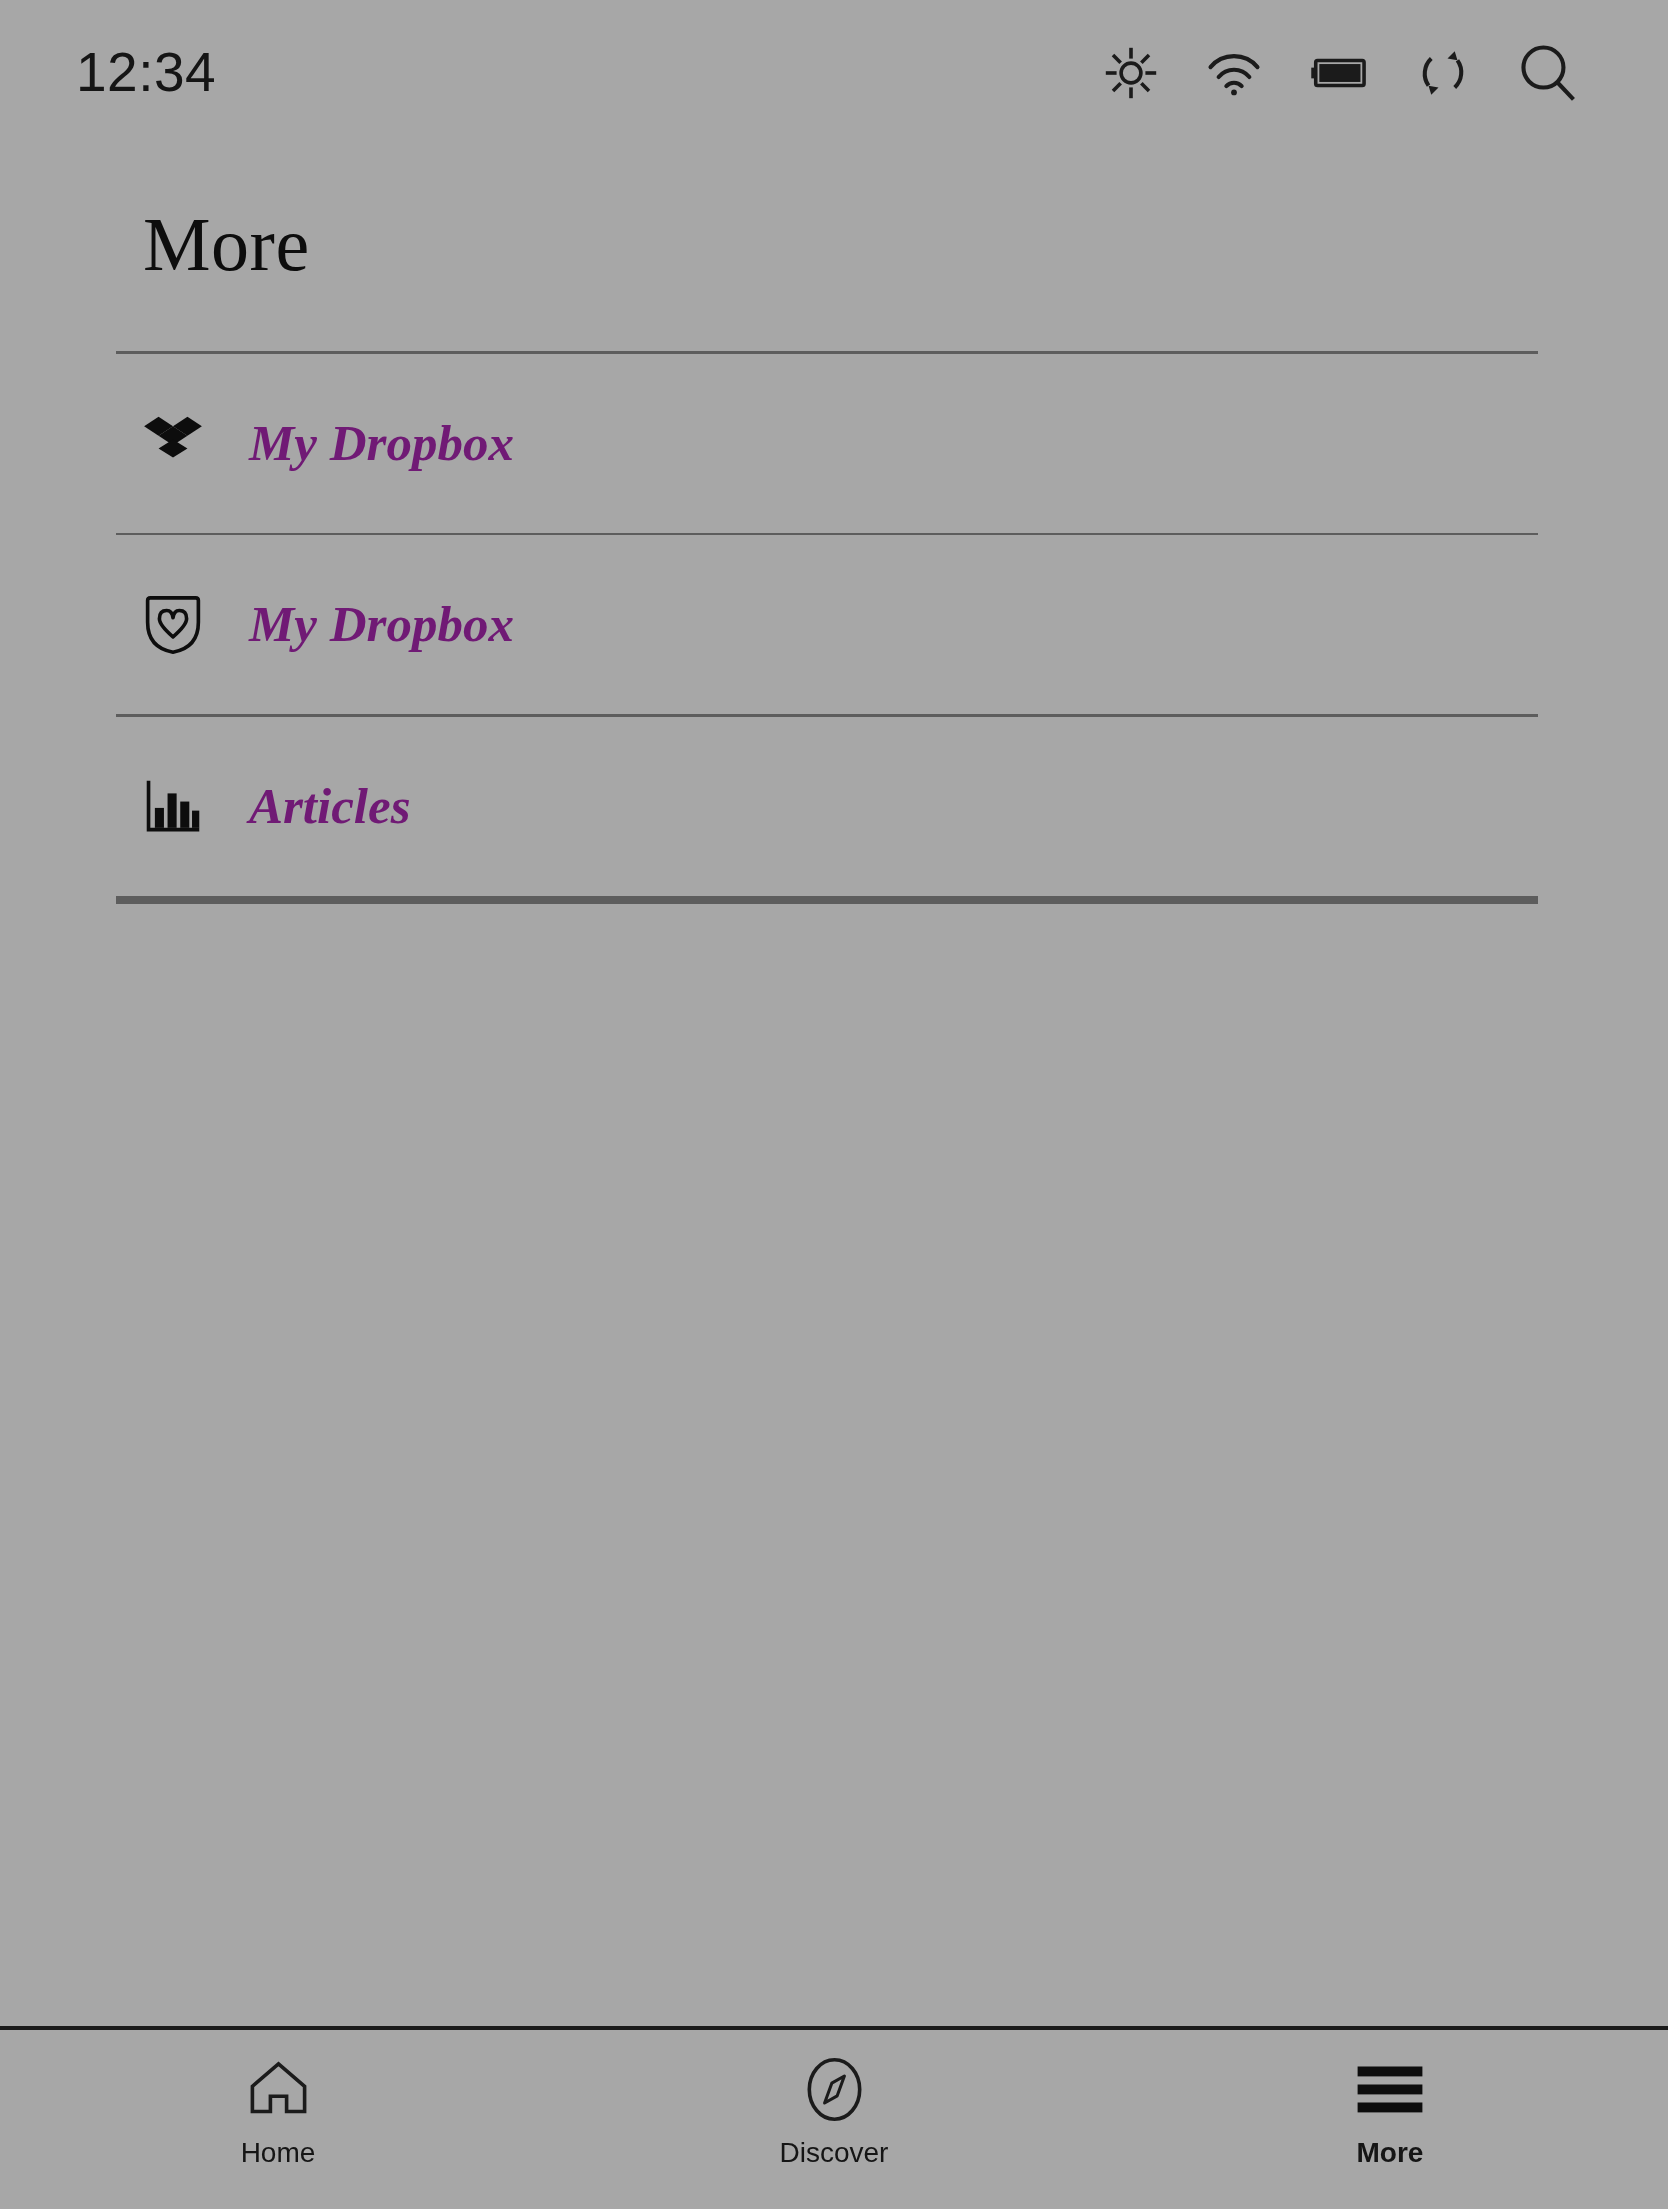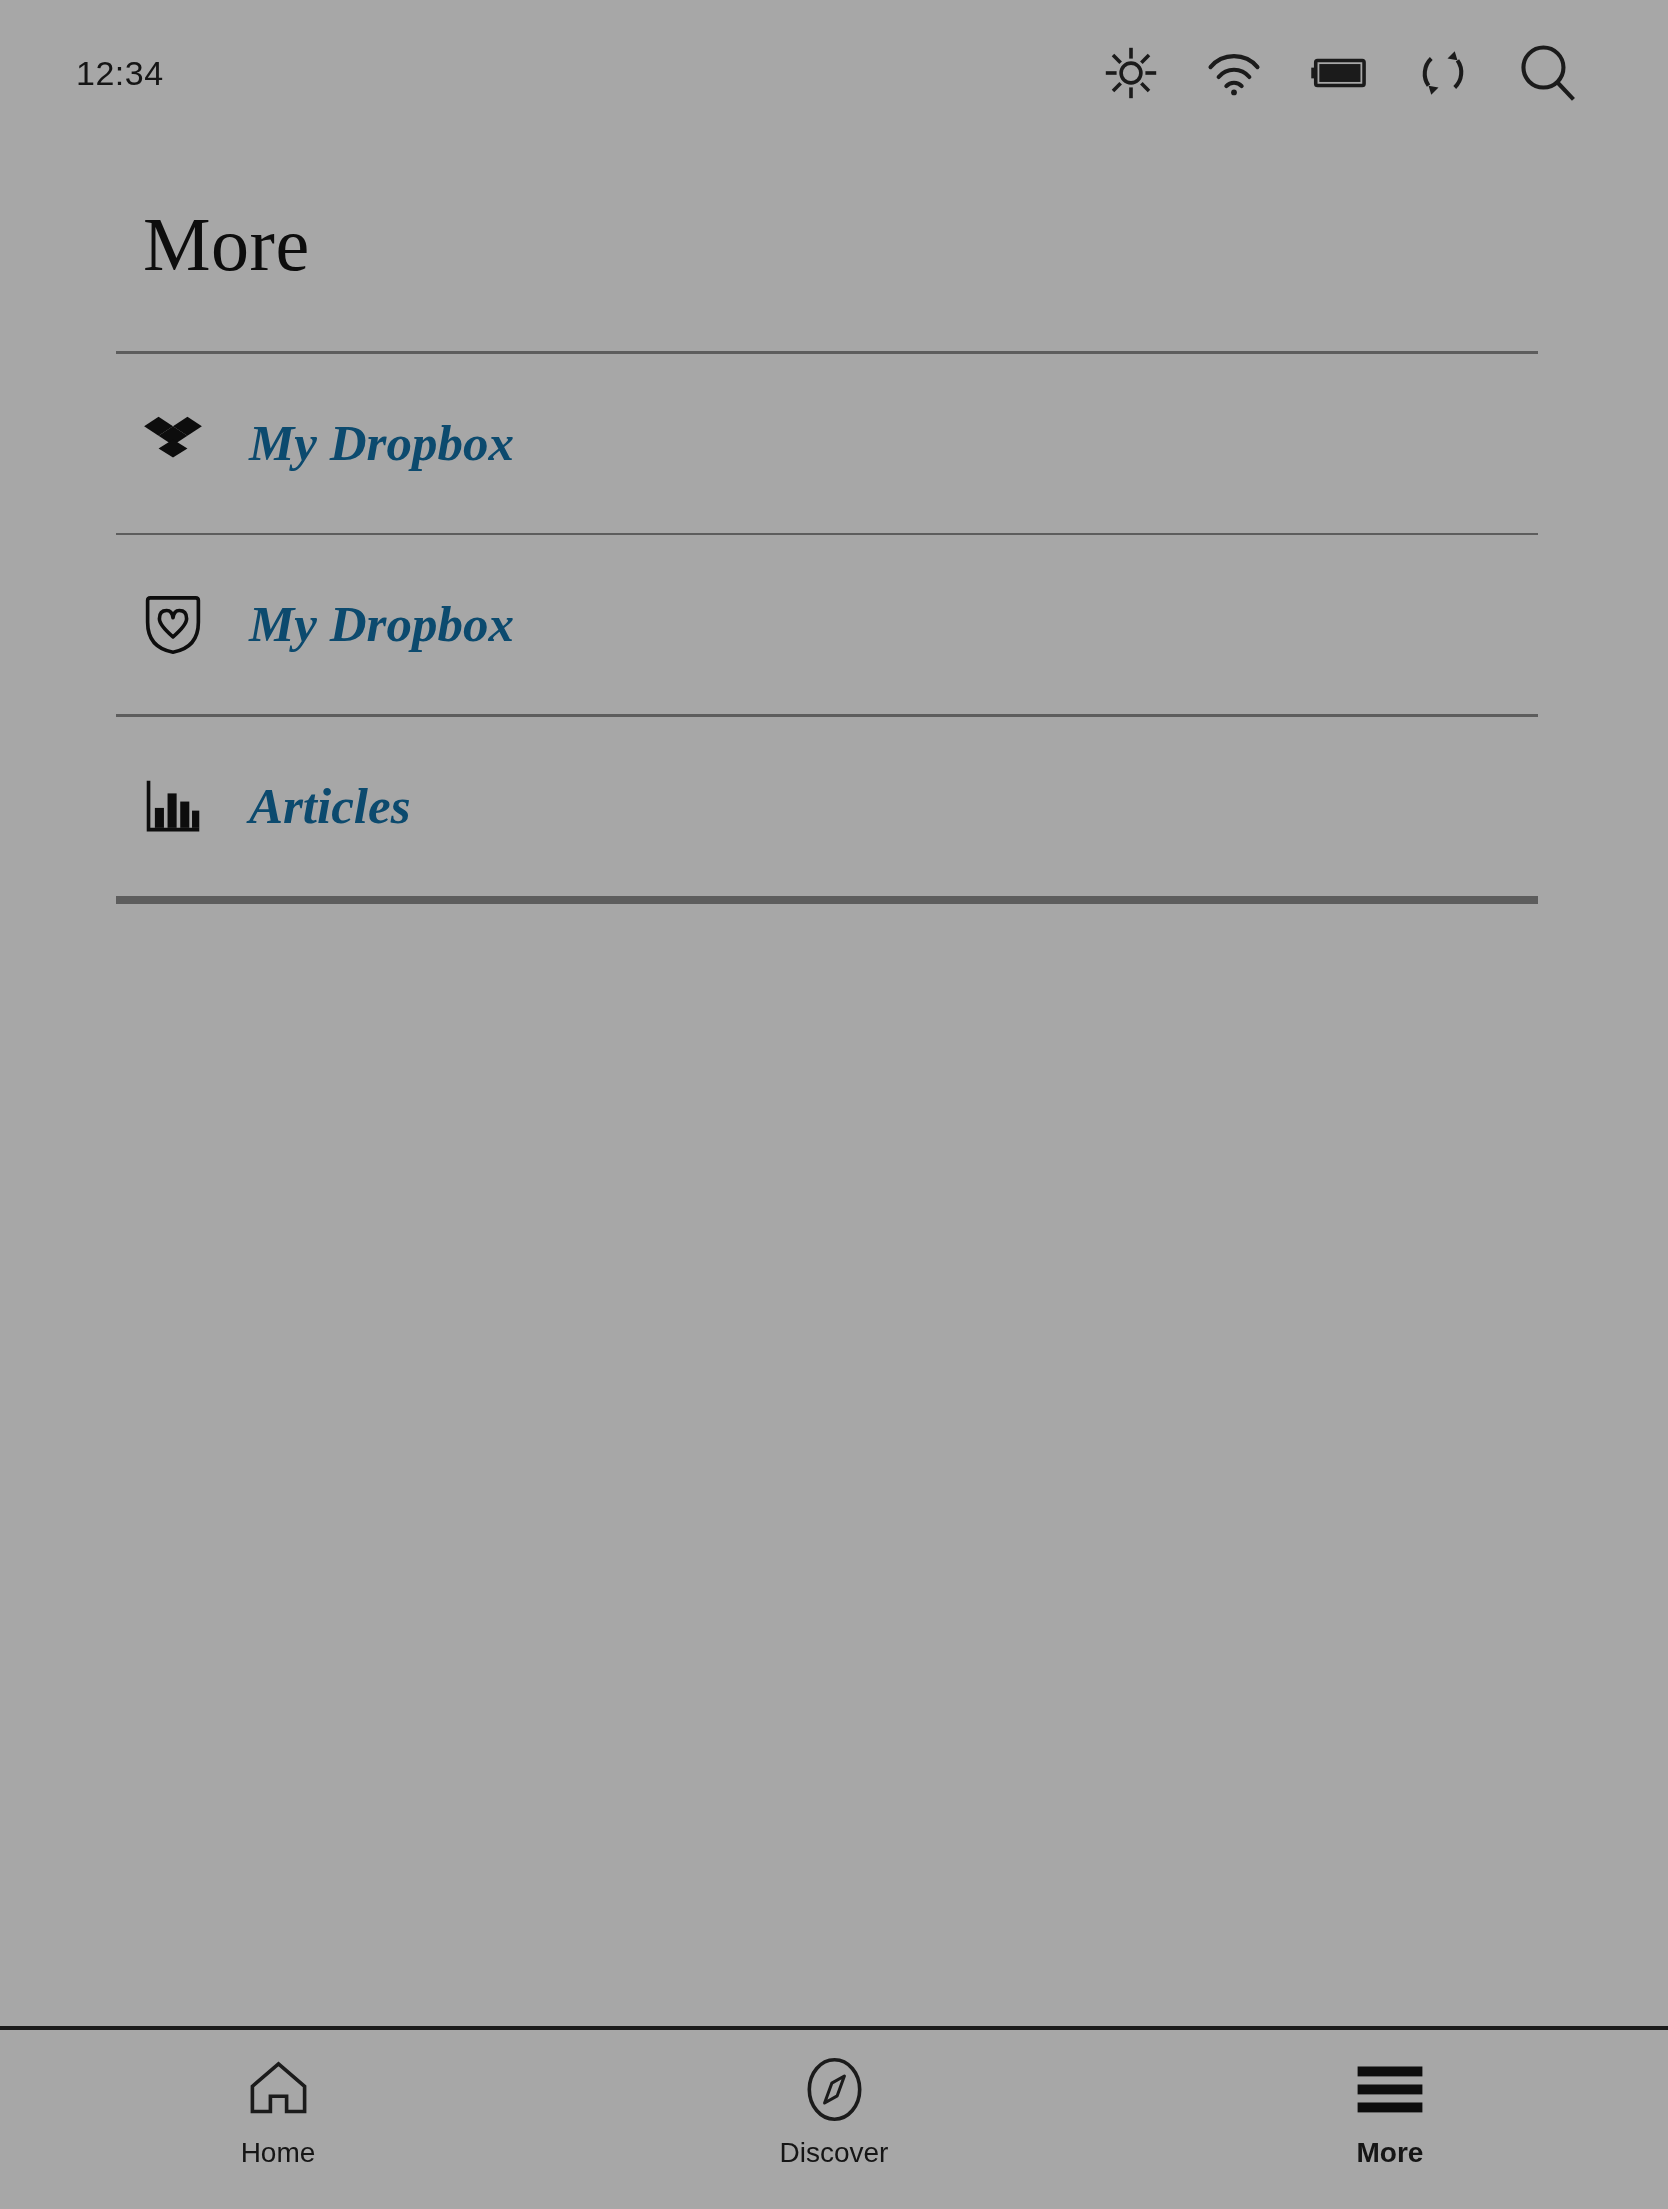--- a/index.html
+++ b/index.html
@@ -31,21 +31,21 @@
     left: 0;
     width: 1668px;
     height: 145px;
     display: flex;
     align-items: center;
     box-sizing: border-box;
     padding: 0 90px 0 76px;
   }
   #status-clock {
     font-family: "Liberation Sans", sans-serif;
-    font-size: 34px;
+    font-size: 55px;
     color: #151515;
     letter-spacing: 0.5px;
     line-height: 1;
   }
   #status-icons {
     margin-left: auto;
     display: flex;
     align-items: center;
     gap: 47px;
   }
@@ -116,21 +116,21 @@
     justify-content: center;
     flex: 0 0 63px;
   }
   .menu-label {
     position: relative;
     margin-left: 45px;
     font-family: "Liberation Serif", serif;
     font-style: italic;
     font-weight: 700;
     font-size: 51px;
-    color: #0c4a6e;
+    color: #701a75;
     line-height: 1;
     white-space: nowrap;
   }
 
   
   #bottom-nav {
     position: absolute;
     left: 0;
     bottom: 0;
     width: 1668px;

